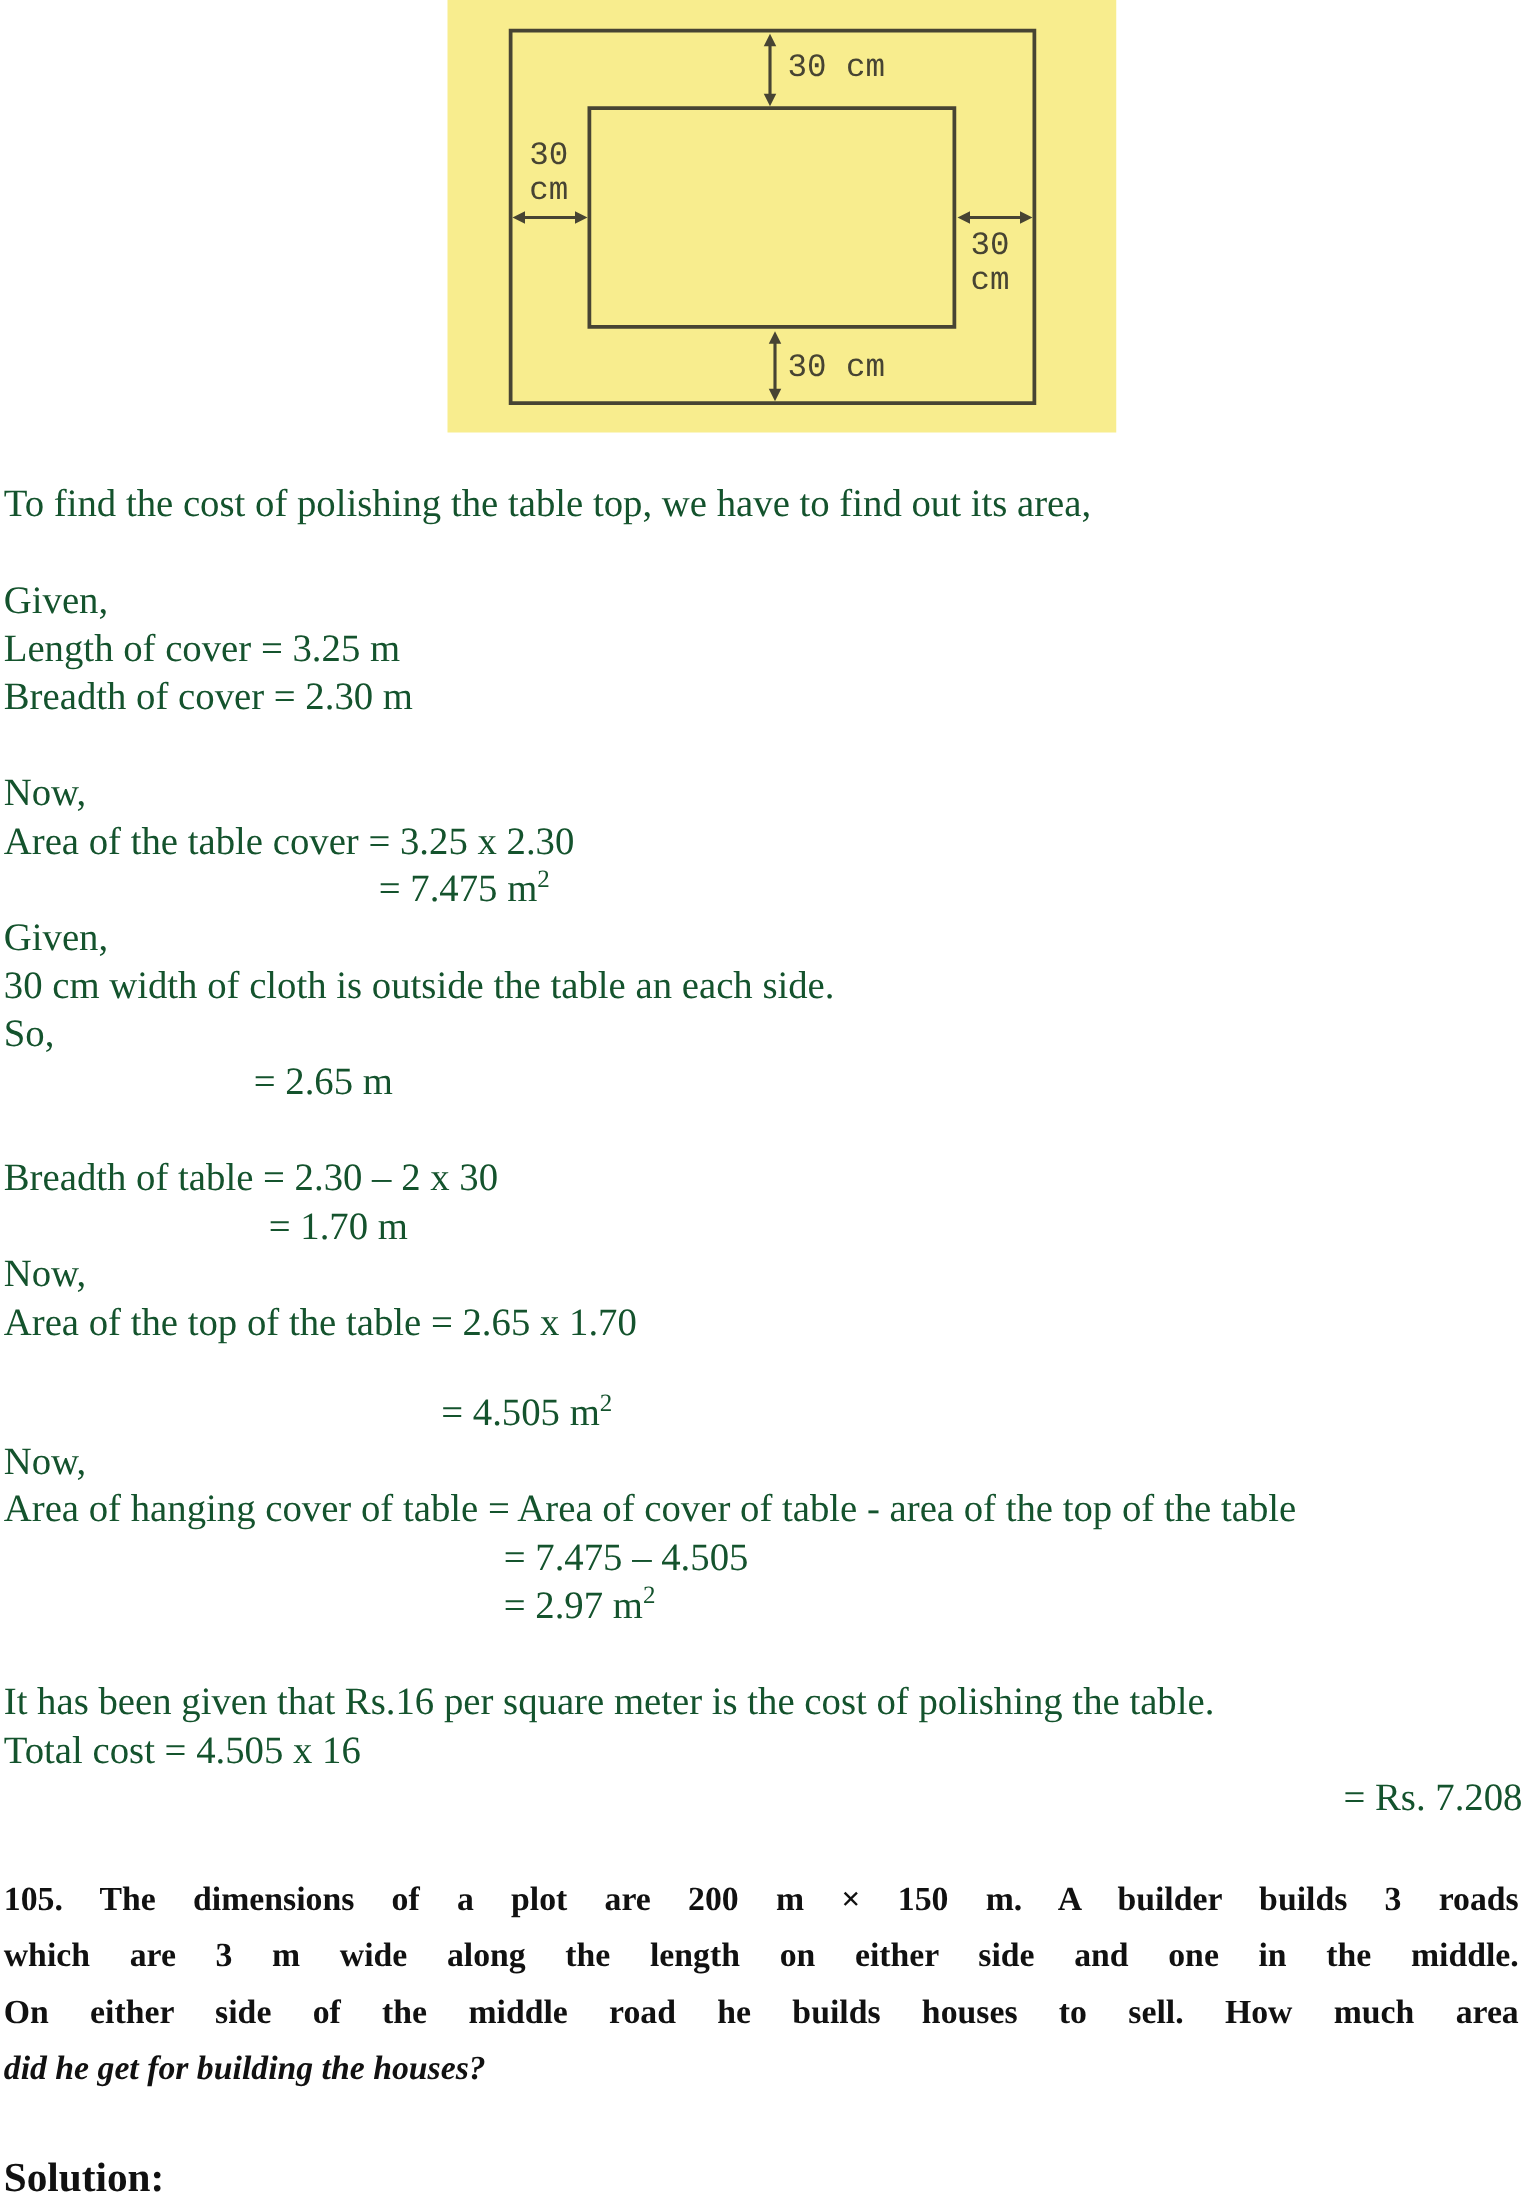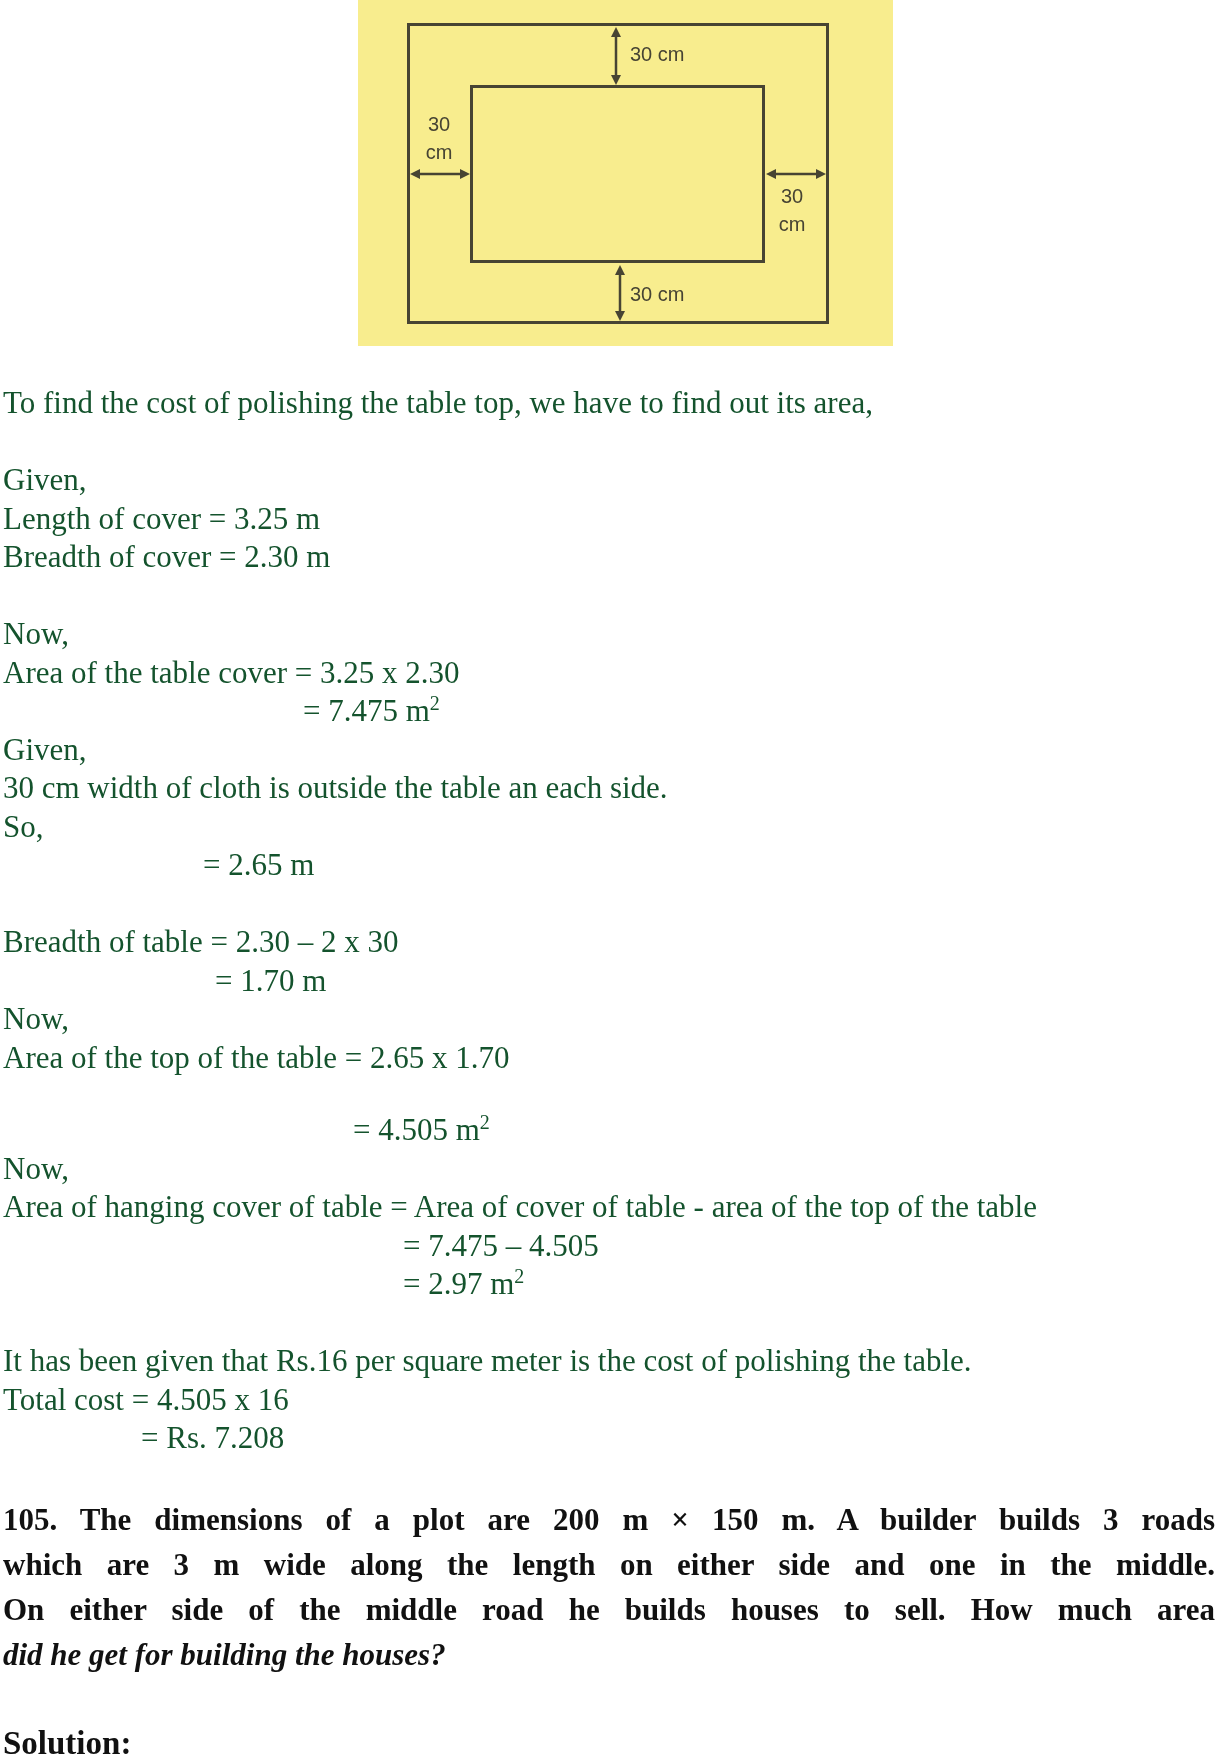--- a/index.html
+++ b/index.html
@@ -10,35 +10,35 @@
   
   .diagram-panel{
     position:absolute;left:358px;top:0;width:535px;height:346px;
     background:var(--diagram-bg,#f8ed8e);
   }
   .diagram-panel svg{position:absolute;left:0;top:0;}
   .diagram-panel svg .stroke{stroke:var(--diagram-line,#474433);fill:none;}
   .diagram-panel svg .fill{fill:var(--diagram-line,#474433);stroke:none;}
   .dlabel{
     position:absolute;color:var(--diagram-line,#474433);
-    font-family:Liberation Sans, sans-serif;
-    font-size:20px;line-height:28px;white-space:pre;
+    font-family:Liberation Mono, monospace;
+    font-size:26px;line-height:28px;white-space:pre;
   }
   .dlabel.center{text-align:center;}
   
   .body-text{
     position:absolute;left:3px;top:384px;width:1215px;
     font-size:31px;color:#14532d;
   }
   .tline{height:38.5px;line-height:38.5px;white-space:pre;}
   .tline sup{font-size:20px;line-height:0;}
   
   .question{
     position:absolute;left:3px;top:1497px;width:1212px;
-    font-size:31px;font-weight:bold;color:#111111;
+    font-size:27px;font-weight:bold;color:#111111;
   }
   .qline{line-height:45px;white-space:normal;text-align:justify;text-align-last:justify;}
   .qline.last{text-align-last:left;font-style:italic;}
   .solution-heading{
     position:absolute;left:3px;top:1721px;
     font-size:33px;font-weight:bold;color:#111111;line-height:45px;
   }
 </style>
 </head>
 <body>
@@ -101,21 +101,21 @@
     <div class="tline">Now,</div>
     <div class="tline">Area of the top of the table = 2.65 x 1.70</div>
     <div class="tline" style="padding-left: 350px; margin-top: 34px;">= 4.505 m<sup>2</sup></div>
     <div class="tline">Now,</div>
     <div class="tline">Area of hanging cover of table = Area of cover of table - area of the top of the table</div>
     <div class="tline" style="padding-left: 400px;">= 7.475 – 4.505</div>
     <div class="tline" style="padding-left: 400px;">= 2.97 m<sup>2</sup></div>
     <div class="tline">&nbsp;</div>
     <div class="tline">It has been given that Rs.16 per square meter is the cost of polishing the table.</div>
     <div class="tline">Total cost = 4.505 x 16</div>
-    <div class="tline" style="padding-left: 138px;">= Rs. 7.208</div>
+    <div class="tline" style="padding-left: 138px; text-align: right;">= Rs. 7.208</div>
   </div>
 
 <div class="question">
     <div class="qline">105. The dimensions of a plot are 200 m × 150 m. A builder builds 3 roads</div>
     <div class="qline">which are 3 m wide along the length on either side and one in the middle.</div>
     <div class="qline">On either side of the middle road he builds houses to sell. How much area</div>
     <div class="qline last">did he get for building the houses?</div>
   </div>
 
 <div class="solution-heading">Solution:</div>

